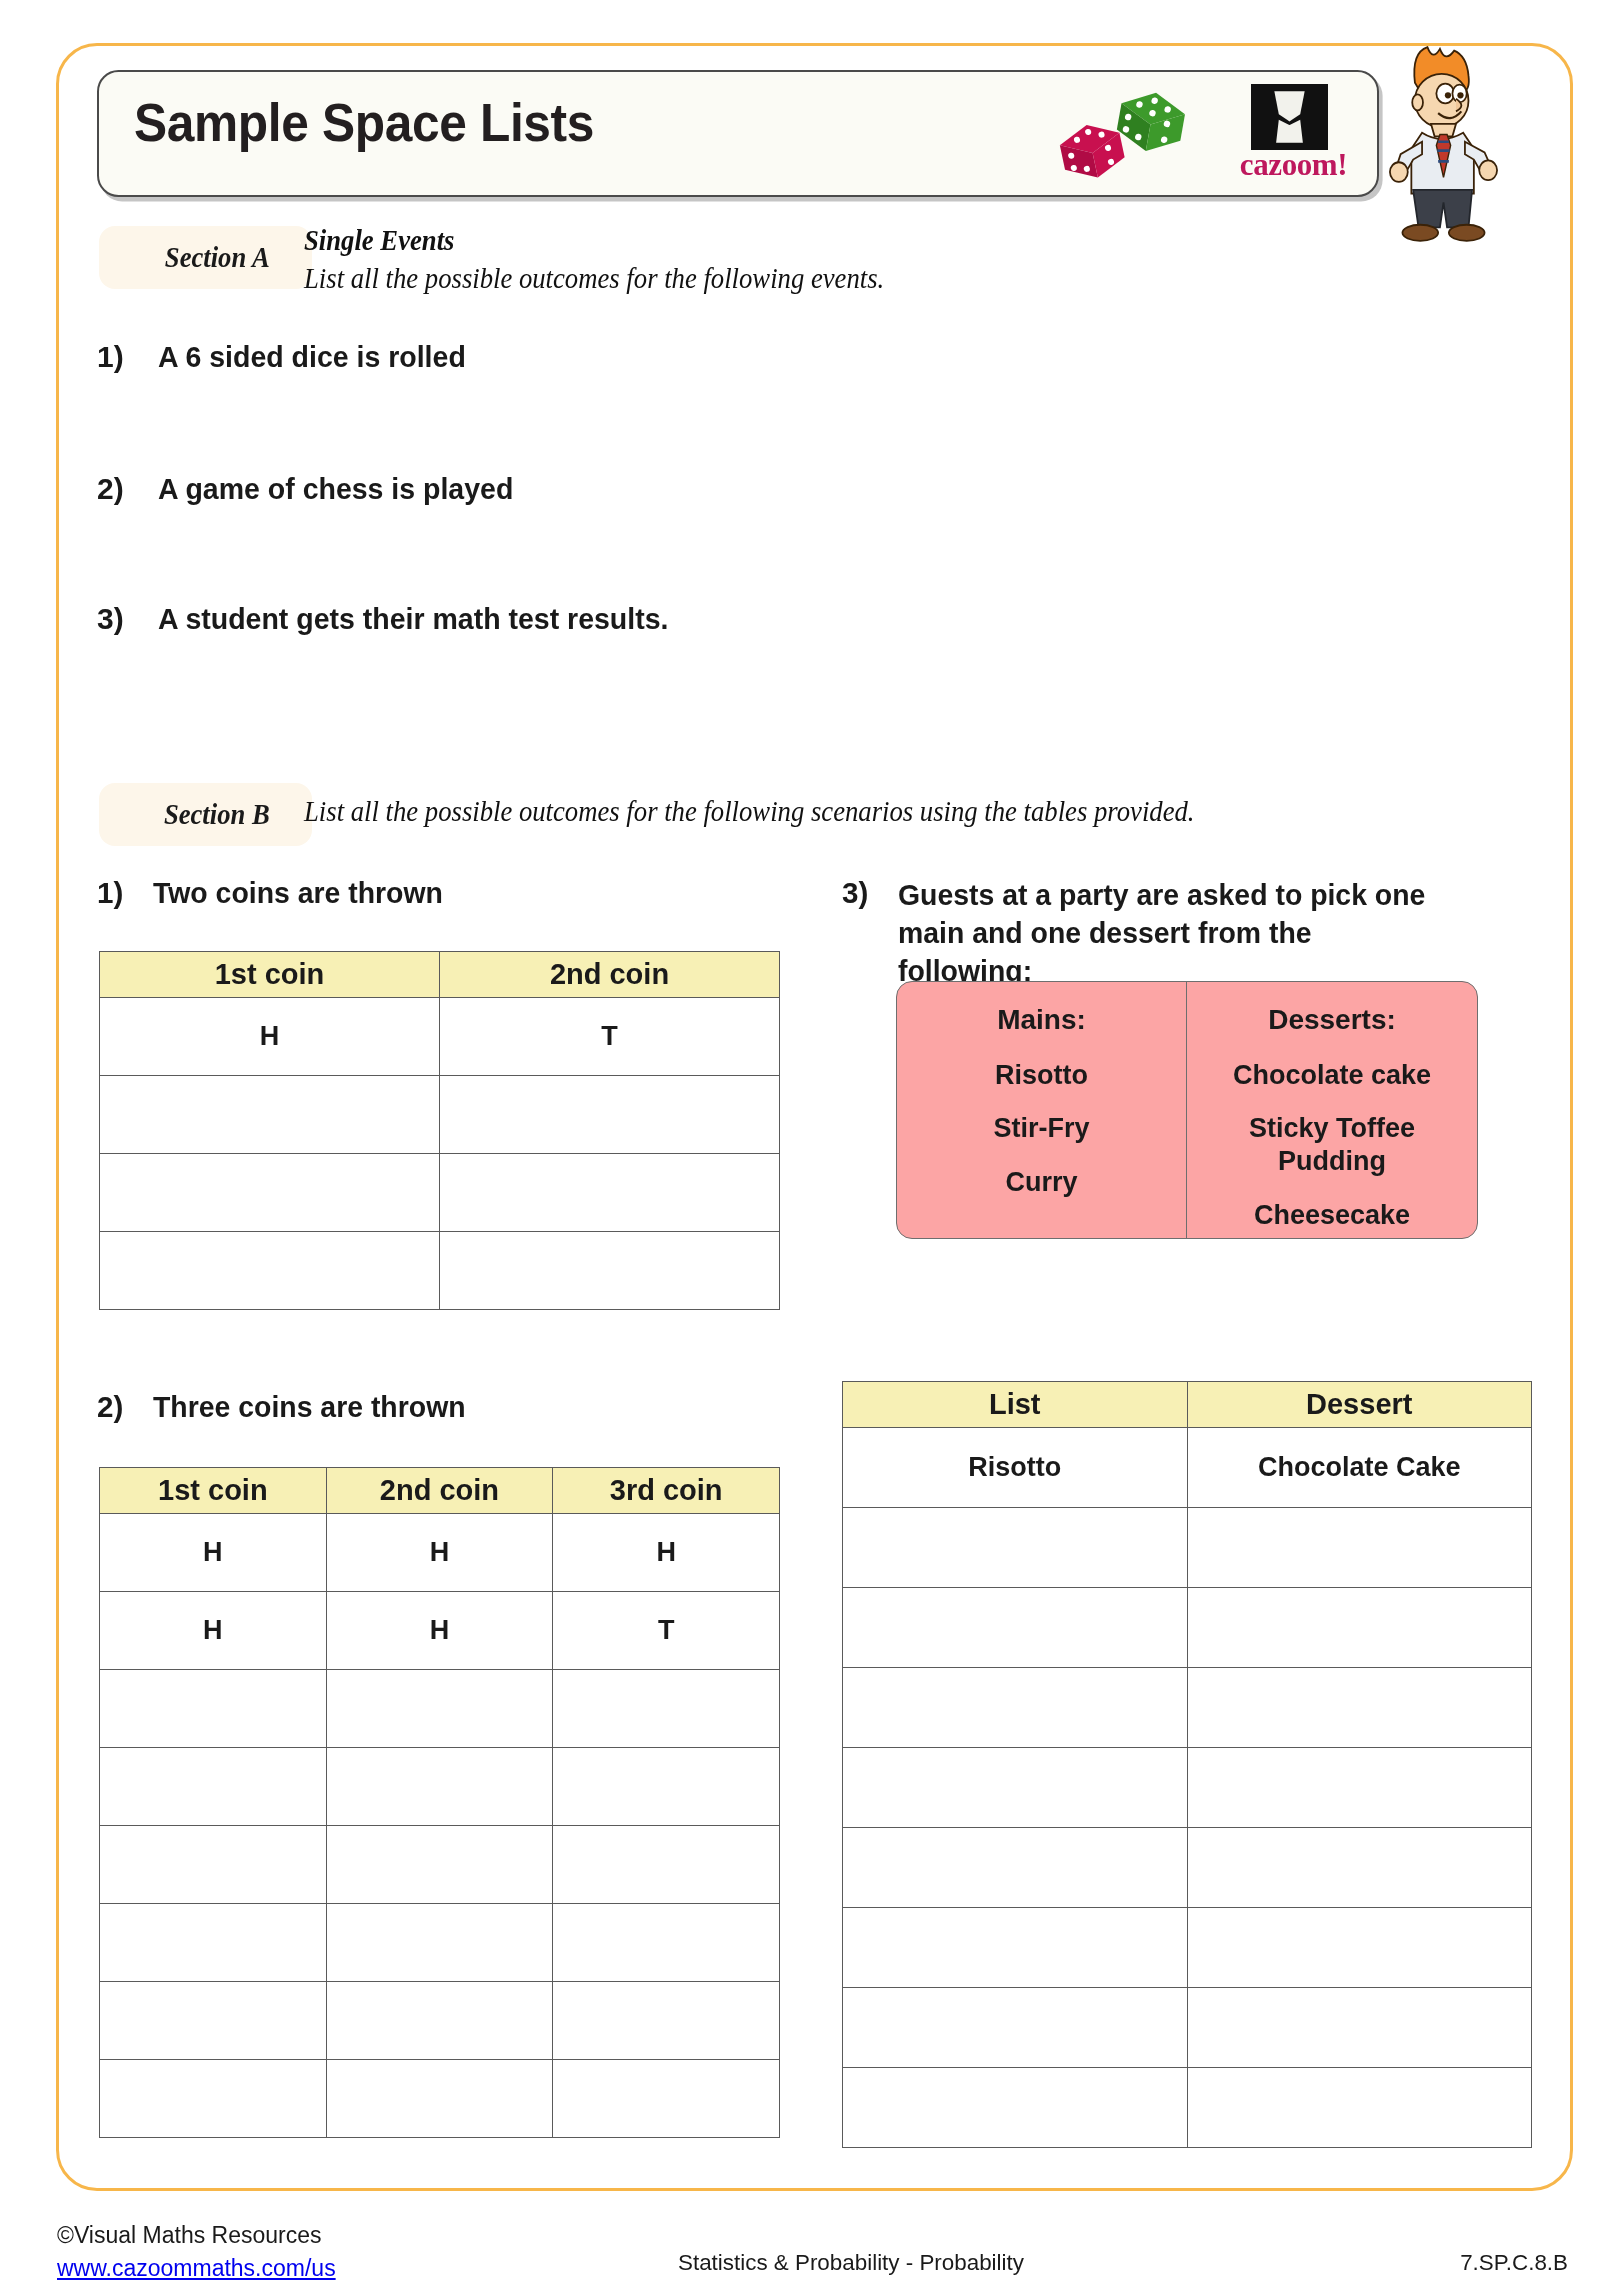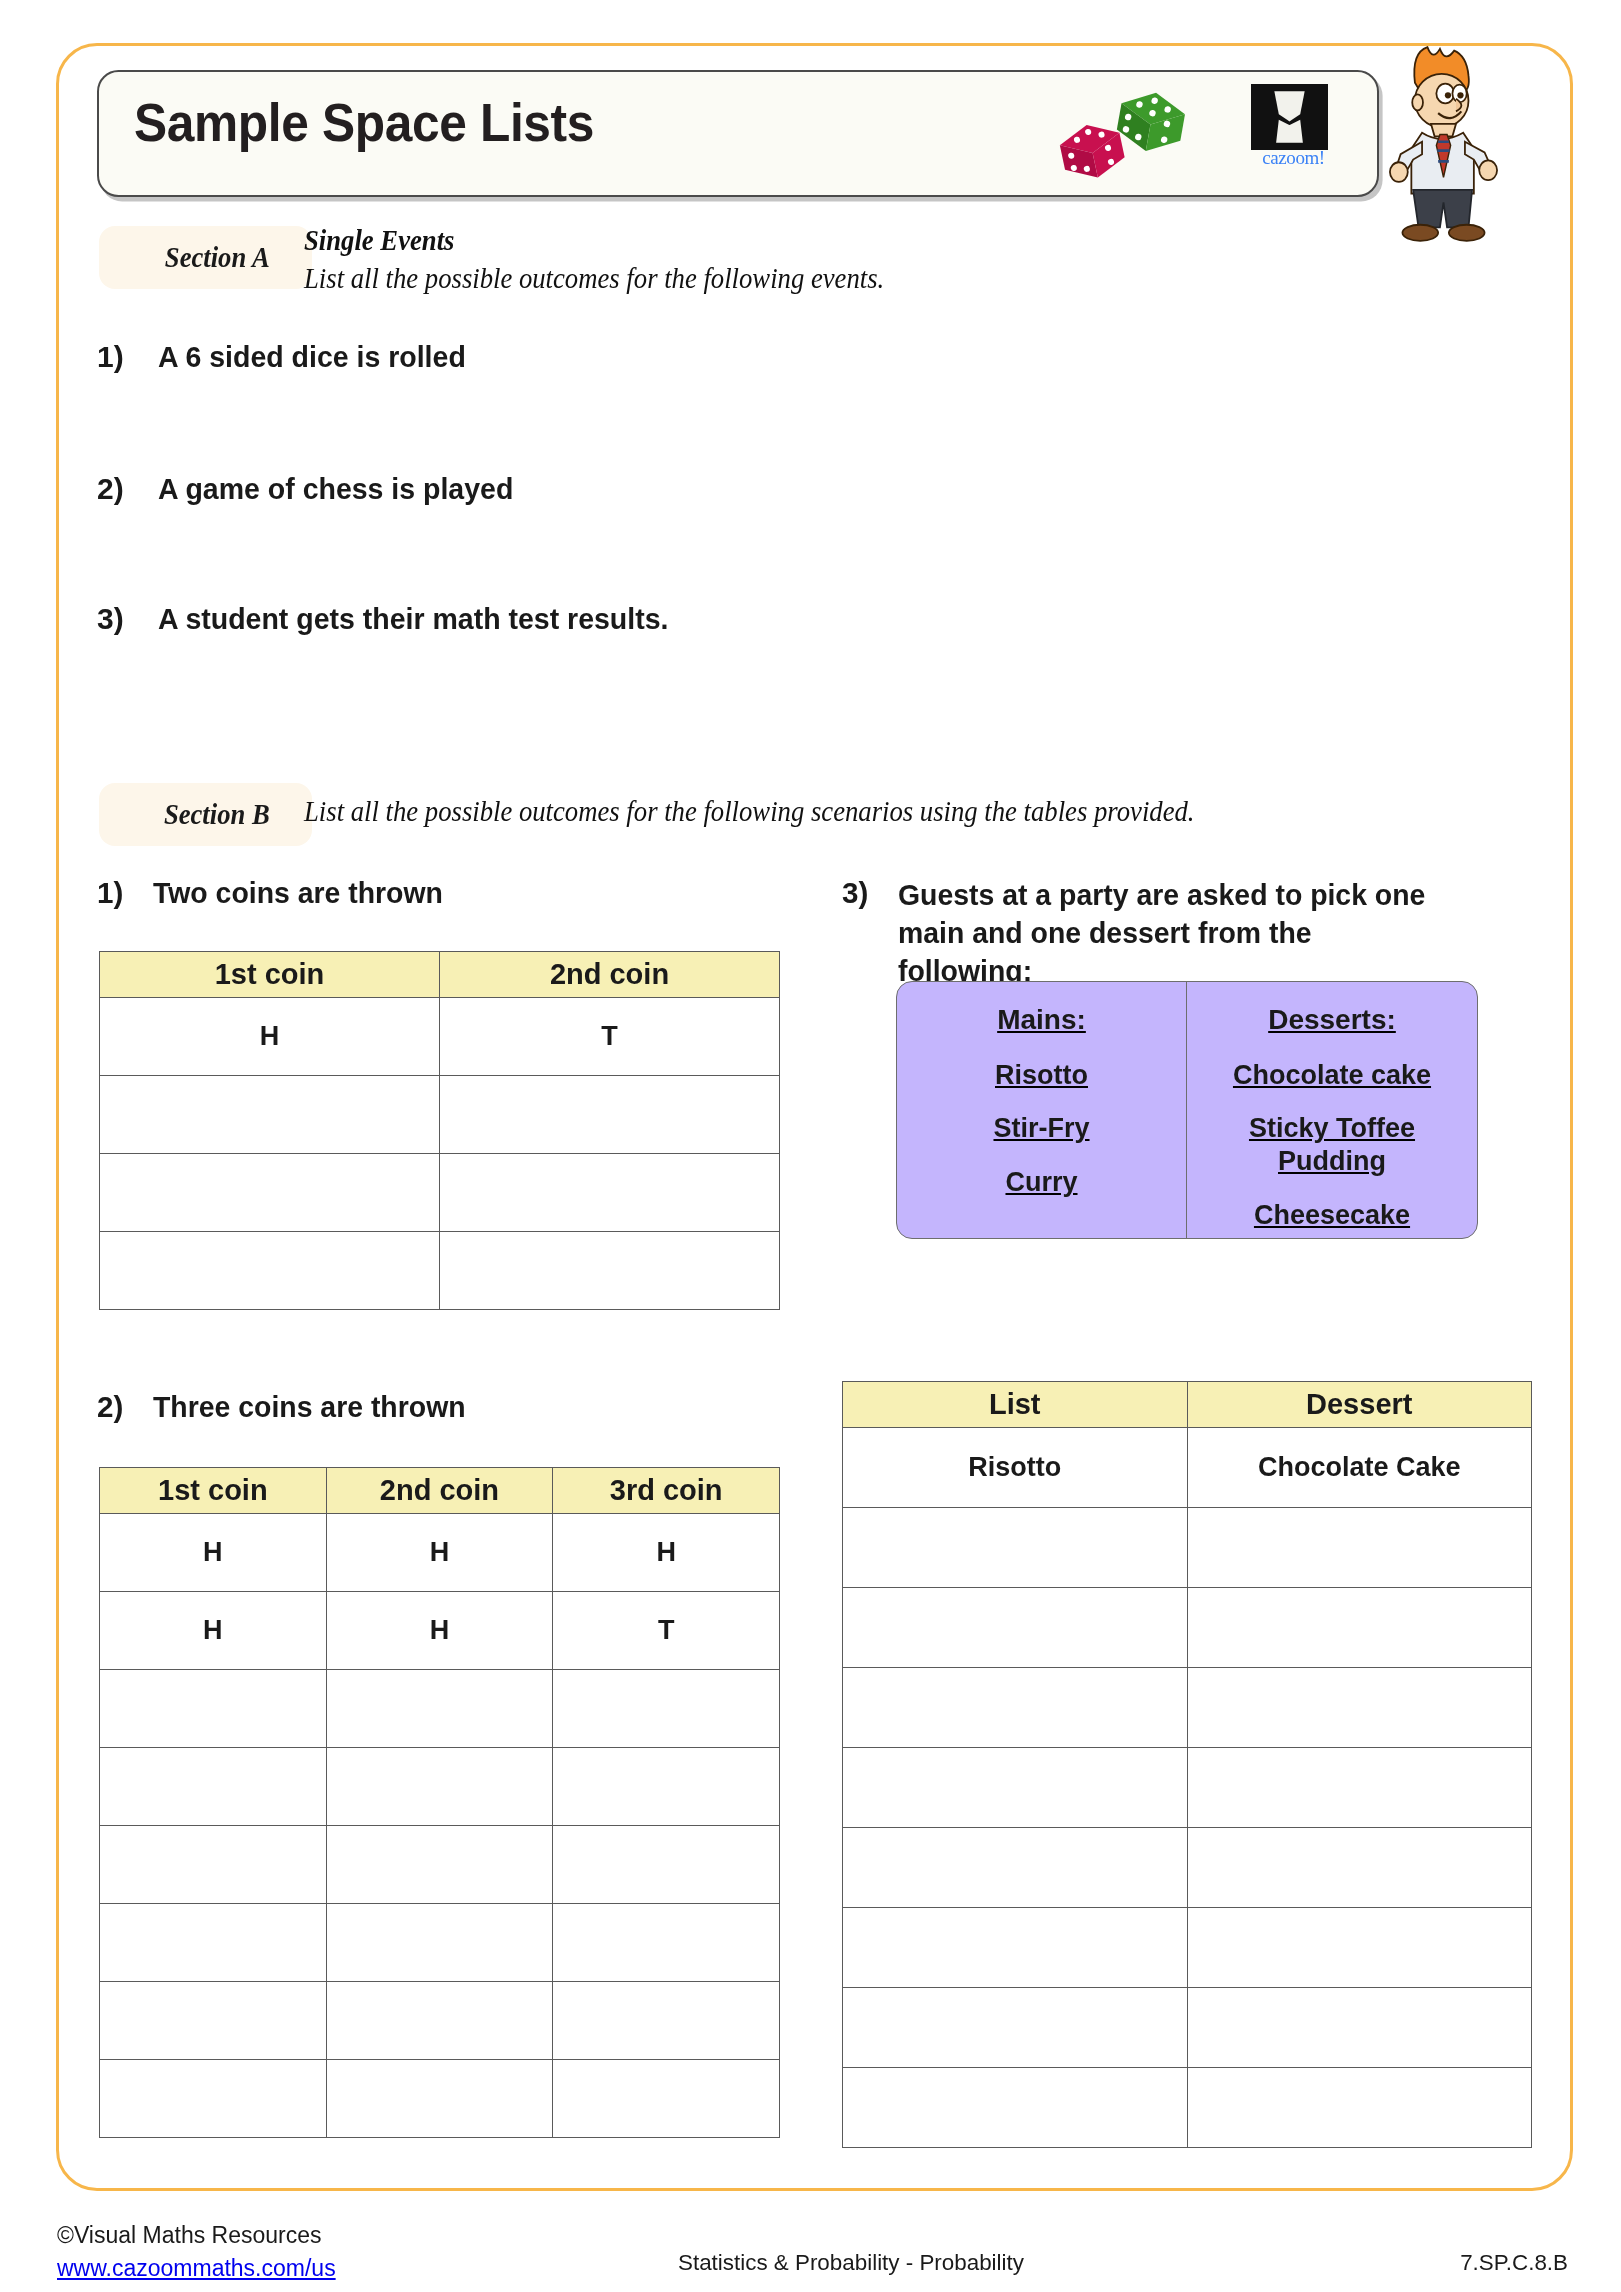--- a/index.html
+++ b/index.html
@@ -87,23 +87,23 @@
     height: 66px;
     background: #111111;
   }
   .cazoom-word {
     position: absolute;
     left: 0px;
     top: 63px;
     width: 131px;
     text-align: center;
     font-family: "Liberation Serif", serif;
-    font-weight: normal;
-    font-size: 19px;
-    color: #3b82f6;
+    font-weight: bold;
+    font-size: 31px;
+    color: #be185d;
     letter-spacing: -0.4px;
   }
 
   
   .mascot { position: absolute; left: 1381px; top: 36px; width: 125px; height: 215px; }
 
   
   .section-pill {
     position: absolute;
     background: #FDF6EA;
@@ -216,26 +216,25 @@
   #table-main-dessert { left: 842px; top: 1381px; width: 690px; }
   #table-main-dessert td { height: 79px; }
 
   
   .menu-box {
     position: absolute;
     left: 896px;
     top: 981px;
     width: 582px;
     height: 258px;
-    background: #c4b5fd;
+    background: #fca5a5;
     border: 1.8px solid #6E6E6E;
     border-radius: 16px;
     box-sizing: border-box;
     display: flex;
-    text-decoration: underline;
   }
   .menu-col {
     flex: 1 1 50%;
     display: flex;
     flex-direction: column;
     align-items: center;
     padding-top: 21.5px;
     box-sizing: border-box;
   }
   .menu-col.left { border-right: 1.8px solid #6E6E6E; }

